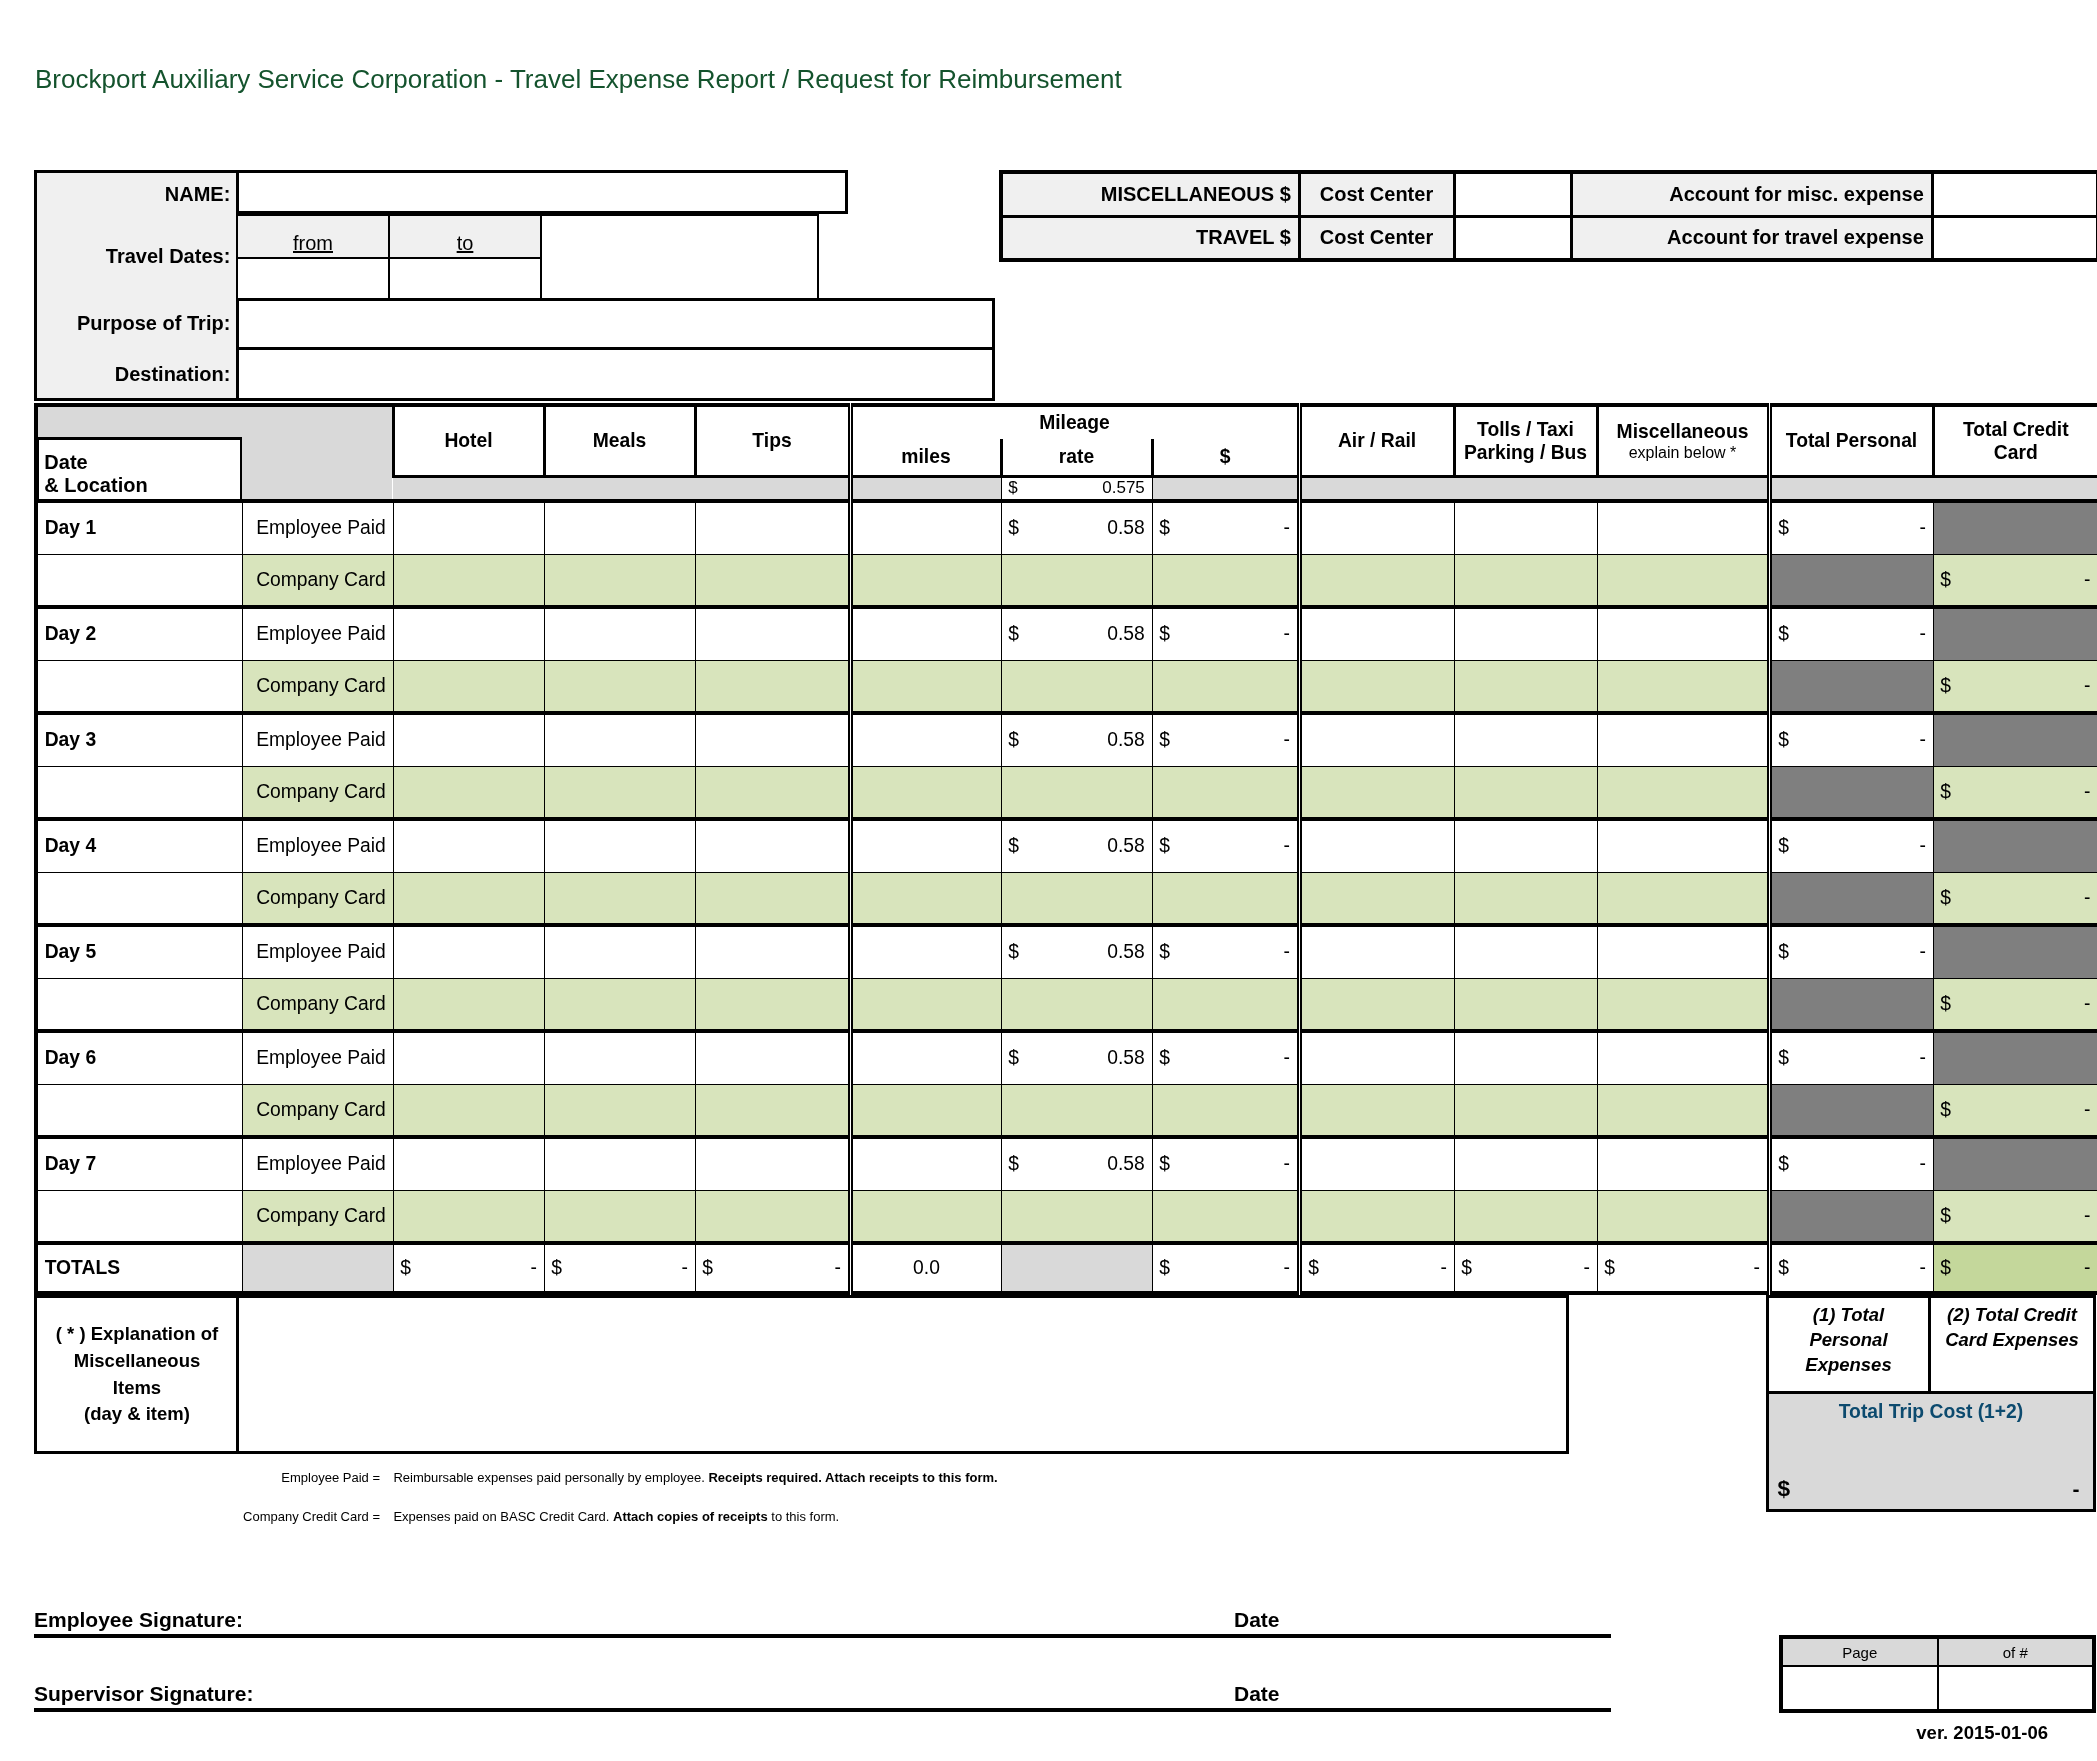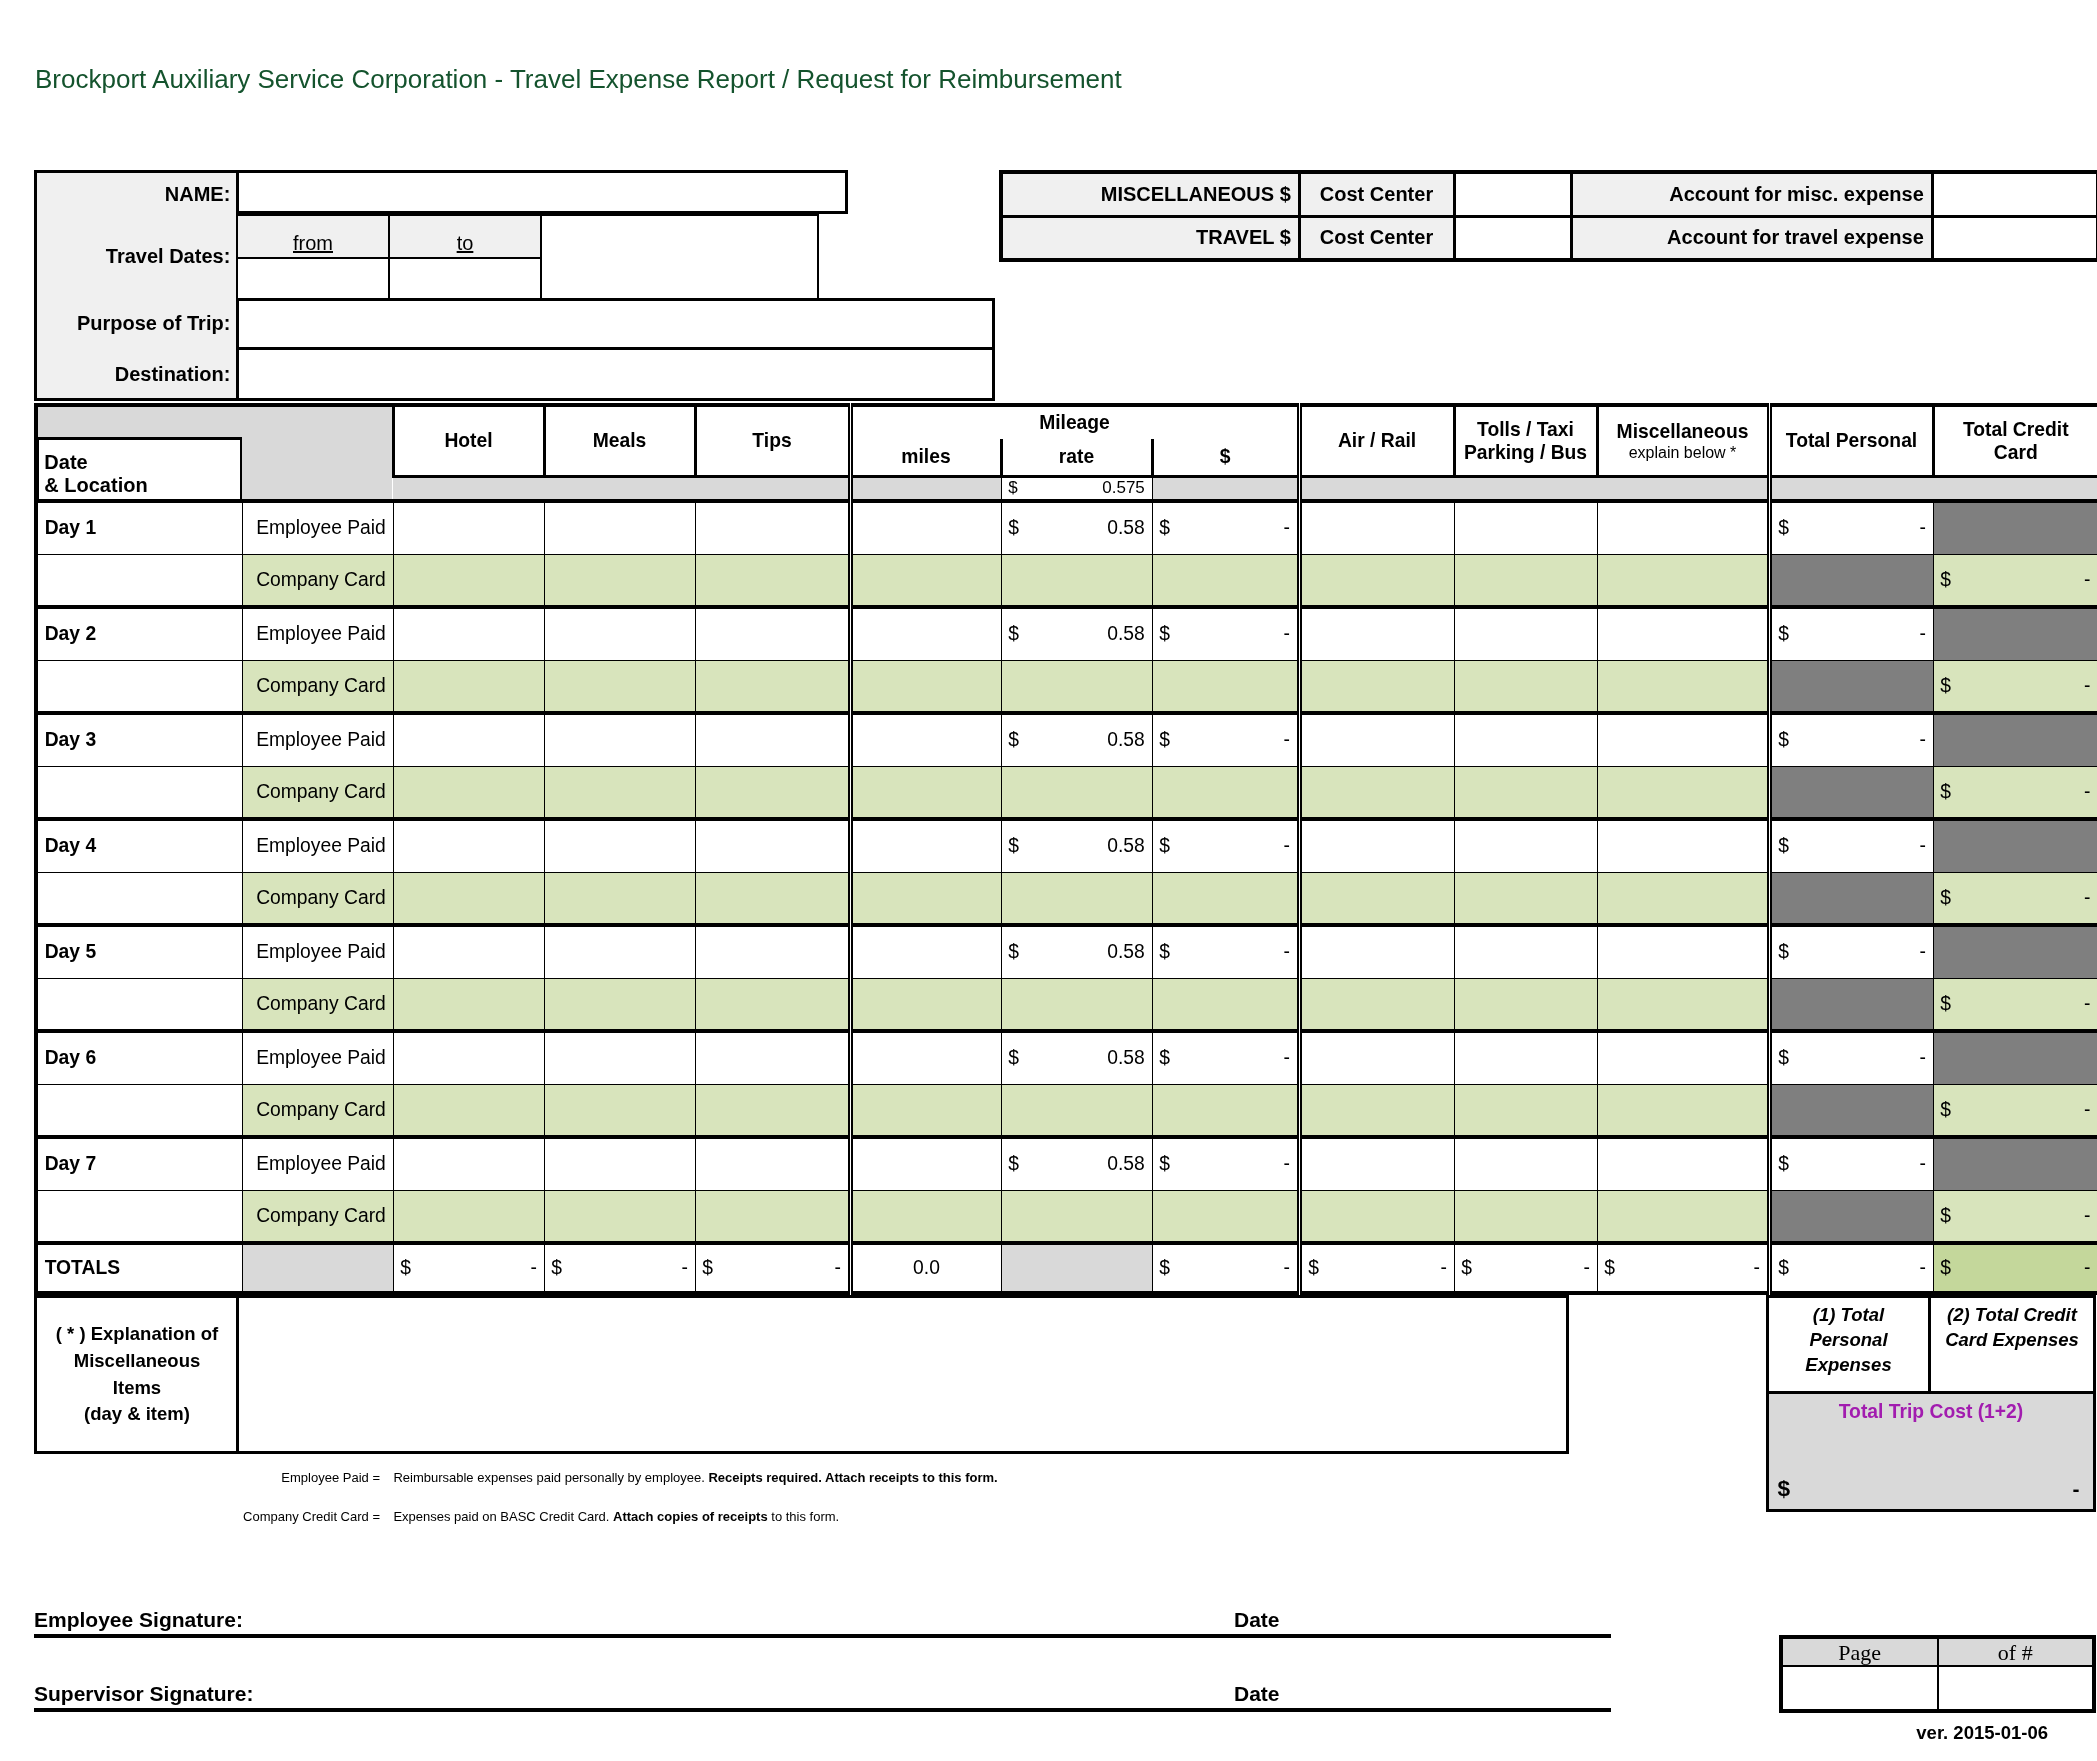--- a/index.html
+++ b/index.html
@@ -84,37 +84,37 @@
     display:flex; align-items:flex-start; justify-content:center; text-align:center;
     font-weight:bold; font-style:italic; font-size:18.5px; line-height:1.35;
     white-space:pre-line; padding-top:5px;
   }
   #sum-box-1 { left:0; width:165px; }
   #sum-box-2 { left:162px; width:168px; }
   #trip-cost-box {
     position:absolute; left:0; top:96px; width:330px; height:121px;
     border:3.4px solid #000; background:#D9D9D9;
   }
-  #trip-cost-title { position:absolute; top:6.7px; width:100%; text-align:center; color:#a21caf; font-weight:bold; font-size:19.3px; }
+  #trip-cost-title { position:absolute; top:6.7px; width:100%; text-align:center; color:#0c4a6e; font-weight:bold; font-size:19.3px; }
   #trip-cur { position:absolute; left:8.4px; bottom:6.7px; font-weight:bold; font-size:22.7px; }
   #trip-val { position:absolute; right:13.4px; bottom:8.4px; font-weight:bold; font-size:21px; }
   
   #legend { position:absolute; left:34px; top:1470px; font-size:13px; }
   .legend-row { display:flex; margin-bottom:23.5px; }
   .legend-term { width:346px; text-align:right; flex:none; }
   .legend-desc { margin-left:13.4px; }
   
   #signatures { position:absolute; left:34px; top:1603px; width:1577px; }
   .sig-row { position:relative; height:35px; border-bottom:4.2px solid #000; margin-bottom:39px; }
   .sig-label { position:absolute; left:0; bottom:1.7px; font-weight:bold; font-size:21px; }
   .sig-date { position:absolute; left:1200px; bottom:1.7px; font-size:21px; font-weight:bold; }
   
   #page-box { position:absolute; left:1779px; top:1635px; width:317px; border:3.4px solid #000; }
   #page-box .row { display:flex; }
-  #page-box .cell { width:50%; border:1.7px solid #000; font-size:22px; text-align:center;font-family:Liberation Serif, serif; }
+  #page-box .cell { width:50%; border:1.7px solid #000; font-size:15px; text-align:center; }
   #page-box .head { background:#D9D9D9; height:28px; line-height:28px; }
   #page-box .val { background:#fff; height:44px; }
   #version { position:absolute; left:1712px; top:1722px; width:336px; text-align:right; font-weight:bold; font-size:18.5px; }
 </style>
 </head>
 <body>
 
 <div id="page-title">Brockport Auxiliary Service Corporation  - Travel Expense Report / Request for Reimbursement</div>
 
 <div id="header-left">

